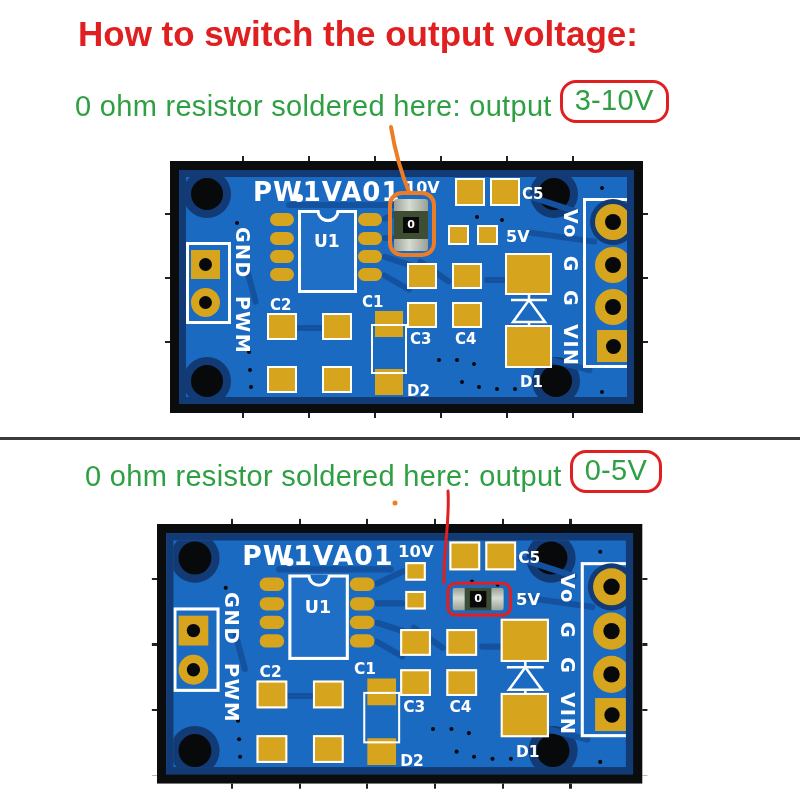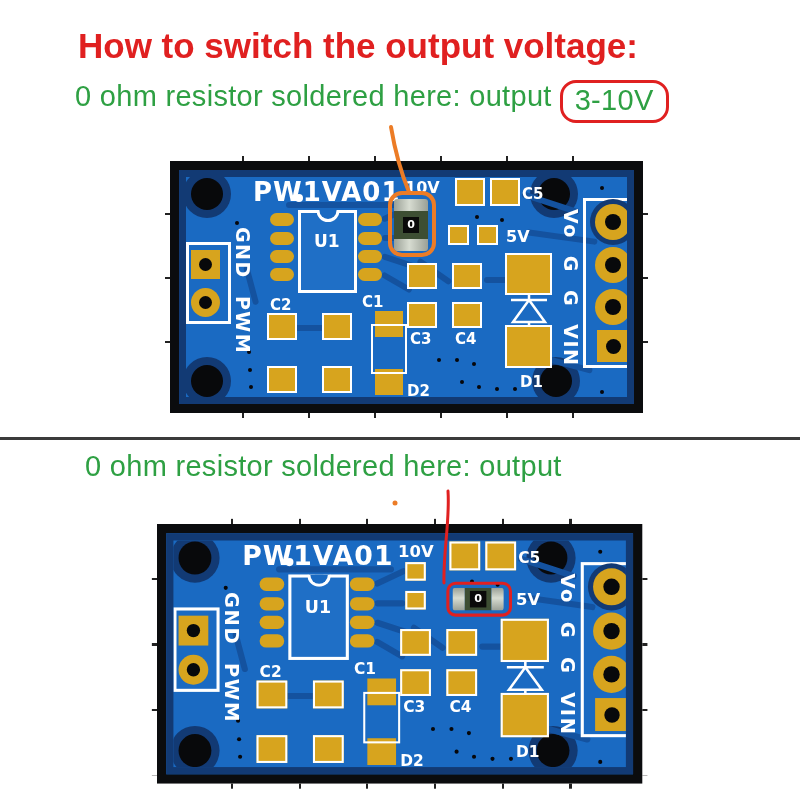--- a/index.html
+++ b/index.html
@@ -1,23 +1,23 @@
 <!DOCTYPE html>
 <html><head>
 <meta charset="utf-8">
 <style>
   html,body{margin:0;padding:0;background:#ffffff;}
   body{width:800px;height:800px;position:relative;overflow:hidden;
        font-family:"Liberation Sans",sans-serif;}
   .abs{position:absolute;}
 
   
-  .title{position:absolute;left:78px;top:26px;font-size:35px;font-weight:bold;
+  .title{position:absolute;left:78px;top:14px;font-size:35px;font-weight:bold;
          color:#e02020;letter-spacing:0px;white-space:nowrap;}
-  .instr{position:absolute;display:flex;align-items:flex-start;font-size:29px;
+  .instr{position:absolute;display:flex;align-items:flex-end;font-size:29px;
          color:#2ea043;white-space:nowrap;letter-spacing:.3px;}
   .instr .badge{margin-left:8px;border:3px solid #e02020;border-radius:16px;
                 padding:1px 12px 3px 12px;color:#2ea043;}
   .divider{position:absolute;left:0;top:437px;width:800px;height:3px;background:#3b3b3b;}
 
   
   .board{position:absolute;width:473px;height:252px;background:#0b0c0e;
          padding:9px;box-sizing:border-box;}
   .inner{position:relative;width:455px;height:234px;background:#1a6ac2;
          border:7px solid #123a74;box-sizing:border-box;overflow:hidden;}
@@ -212,20 +212,21 @@
     <div class="donut" style="left:409px;top:112px"></div>
     <div class="sqhole" style="left:411px;top:153px"></div>
     <div class="vtext" style="left:396px;top:32px">Vo G G VIN</div>
   </div>
 </div>
 
 <div class="divider"></div>
 
 <div class="instr" style="left:85px;top:450px">
   <span>0 ohm resistor soldered here: output</span>
+  <span class="badge">0-5V</span>
 </div>
 
 <div class="board2wrap">
 <div class="board" style="left:0;top:0">
   <div class="ticks tick-h t-top"></div>
   <div class="ticks tick-h t-bot"></div>
   <div class="ticks tick-v t-left"></div>
   <div class="ticks tick-v t-right"></div>
   <div class="inner">
     <div class="hole" style="left:5px;top:1px"></div>

